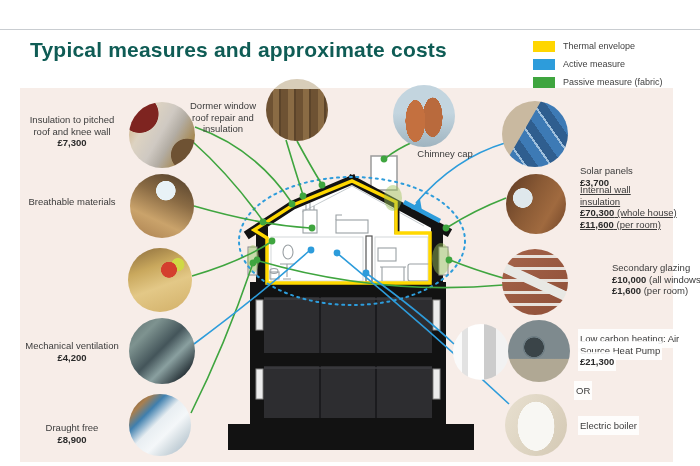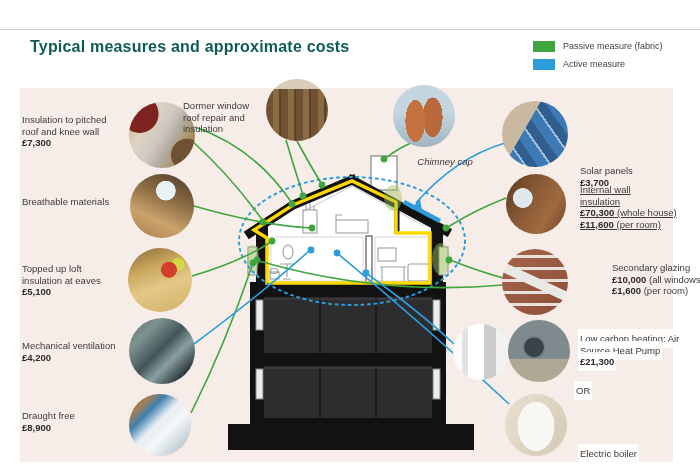--- a/index.html
+++ b/index.html
@@ -3,21 +3,21 @@
 <meta charset="utf-8">
 <style>
   html,body{margin:0;padding:0;background:#ffffff;}
   .canvas{position:relative;width:700px;height:466px;background:#ffffff;
           font-family:"Liberation Sans", sans-serif;overflow:hidden;}
 
   
   .badge{position:absolute;left:30px;top:0;width:98px;height:29px;background:#0e8c57;
          color:#fff;font-size:11px;font-weight:bold;display:flex;align-items:center;justify-content:center;}
   .divider{position:absolute;left:0;top:29px;width:700px;height:1px;background:#c9cdd1;}
-  .title{position:absolute;left:30px;top:38px;font-size:16px;font-weight:600;color:#0f5c55;letter-spacing:.2px;}
+  .title{position:absolute;left:30px;top:38px;font-size:21px;font-weight:600;color:#0f5c55;letter-spacing:.2px;}
 
   
   .legend{position:absolute;left:533px;top:40px;}
   .legend-row{display:flex;align-items:center;height:12px;margin-bottom:6px;}
   .swatch{width:22px;height:11px;margin-right:8px;}
   .legend-label{font-size:9px;color:#414141;white-space:nowrap;}
 
   .content-bg{position:absolute;left:20px;top:88px;width:653px;height:374px;background:#f7ede8;}
 
   svg.overlay{position:absolute;left:0;top:0;}
@@ -48,40 +48,44 @@
            linear-gradient(135deg,#a5644a,#8f4f38);}
   .ph-tank{background:linear-gradient(90deg,#fafafa 0 16%,#e2e2e2 16% 26%,#ffffff 26% 56%,#cccccc 56% 76%,#f2f2f2 76% 100%);}
   .ph-heatpump{background:radial-gradient(circle at 42% 44%, #3a4448 0 19%, #6e7d83 20% 22%, transparent 23%),
            linear-gradient(#7e8a8e 0 62%, #b0a894 63% 100%);}
   .ph-boiler{background:radial-gradient(ellipse 30% 40% at 50% 52%, #f8f7f3 0 98%, transparent 100%),
            linear-gradient(120deg,#e8e0d0,#d4c9b4);}
 
   
   .lbl{position:absolute;font-size:9.5px;line-height:11.5px;color:#3b3b3b;z-index:5;}
   .lbl .price{font-weight:bold;color:#2a2a2a;}
-  .ta-r{text-align:left;}
+  .ta-r{text-align:center;}
   .ta-c{text-align:center;}
   .chipbg span.chip{background:rgba(255,255,255,.85);padding:4px 2px;box-decoration-break:clone;-webkit-box-decoration-break:clone;}
 </style>
 </head>
 <body>
 
 <div class="canvas">
 
   <div class="divider"></div>
   <div class="title">Typical measures and approximate costs</div>
 
   <div class="legend">
     <div class="legend-row">
-      <div class="swatch" style="background: rgb(63, 165, 63);"></div>
-      <div class="legend-label">Passive measure (fabric)</div>
+      <div class="swatch" style="background: rgb(255, 214, 0);"></div>
+      <div class="legend-label">Thermal envelope</div>
     </div>
     <div class="legend-row">
       <div class="swatch" style="background: rgb(45, 156, 219);"></div>
       <div class="legend-label">Active measure</div>
+    </div>
+    <div class="legend-row">
+      <div class="swatch" style="background: rgb(63, 165, 63);"></div>
+      <div class="legend-label">Passive measure (fabric)</div>
     </div>
   </div>
 
   <div class="content-bg"></div>
 
   <svg class="overlay" width="700" height="466" viewBox="0 0 700 466">
 
     <g>
 
       <rect x="371" y="156" width="26" height="34" fill="#ffffff" stroke="#9a9a9a" stroke-width="1.5"></rect>
@@ -205,37 +209,33 @@
   <div class="photo ph-heatpump" style="left:508px;top:320px;width:62px;height:62px;"></div>
   <div class="photo ph-boiler" style="left:505px;top:394px;width:62px;height:62px;"></div>
 
   <div class="lbl ta-r" style="left:22px;top:114px;width:100px;">
     <span>Insulation to pitched roof and knee wall</span><br>
     <span class="price">£7,300</span>
   </div>
   <div class="lbl ta-r" style="left:22px;top:196px;width:100px;">
     <span>Breathable materials</span>
   </div>
-  <div class="lbl ta-r" style="left:22px;top:263px;width:100px;">
-    <span>Topped up loft insulation at eaves</span><br>
-    <span class="price">£5,100</span>
-  </div>
   <div class="lbl ta-r" style="left:22px;top:340px;width:100px;">
     <span>Mechanical ventilation</span><br>
     <span class="price">£4,200</span>
   </div>
-  <div class="lbl ta-r" style="left:22px;top:410px;width:100px;">
+  <div class="lbl ta-r" style="left:22px;top:422px;width:100px;">
     <span>Draught free</span><br>
     <span class="price">£8,900</span>
   </div>
 
   <div class="lbl ta-r" style="left:183px;top:100px;width:80px;">
     <span>Dormer window roof repair and insulation</span>
   </div>
-  <div class="lbl ta-c" style="left:400px;top:156px;width:90px;font-style:italic;">
+  <div class="lbl ta-c" style="left:400px;top:148px;width:90px;">
     <span>Chimney cap</span>
   </div>
 
   <div class="lbl" style="left:580px;top:121px;width:105px;margin-top:44px;">
     <span>Solar panels</span><br>
     <span class="price">£3,700</span>
   </div>
   <div class="lbl" style="left:580px;top:184px;width:103px;text-decoration:underline;">
     <span style="display:block;width:70px;">Internal wall insulation</span>
     <div>
@@ -254,17 +254,17 @@
       <span class="price">£1,600</span><span> (per room)</span>
     </div>
   </div>
   <div class="lbl chipbg" style="left:578px;top:333px;width:105px;">
     <span class="chip">Low carbon heating: Air Source Heat Pump</span><br>
     <span class="chip price">£21,300</span>
   </div>
   <div class="lbl chipbg" style="left:574px;top:385px;width:40px;">
     <span class="chip">OR</span>
   </div>
-  <div class="lbl chipbg" style="left:578px;top:420px;width:90px;margin-top:28px;">
+  <div class="lbl chipbg" style="left:578px;top:420px;width:90px;">
     <span class="chip">Electric boiler</span>
   </div>
 
 </div>
 
 </body></html>

